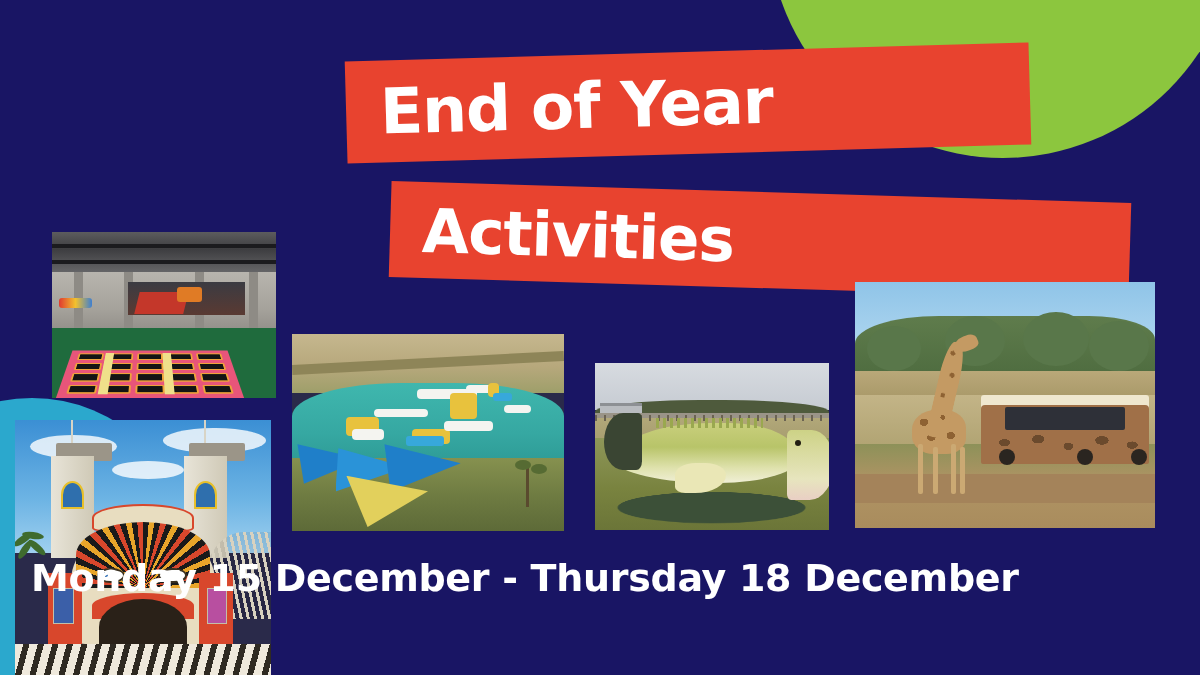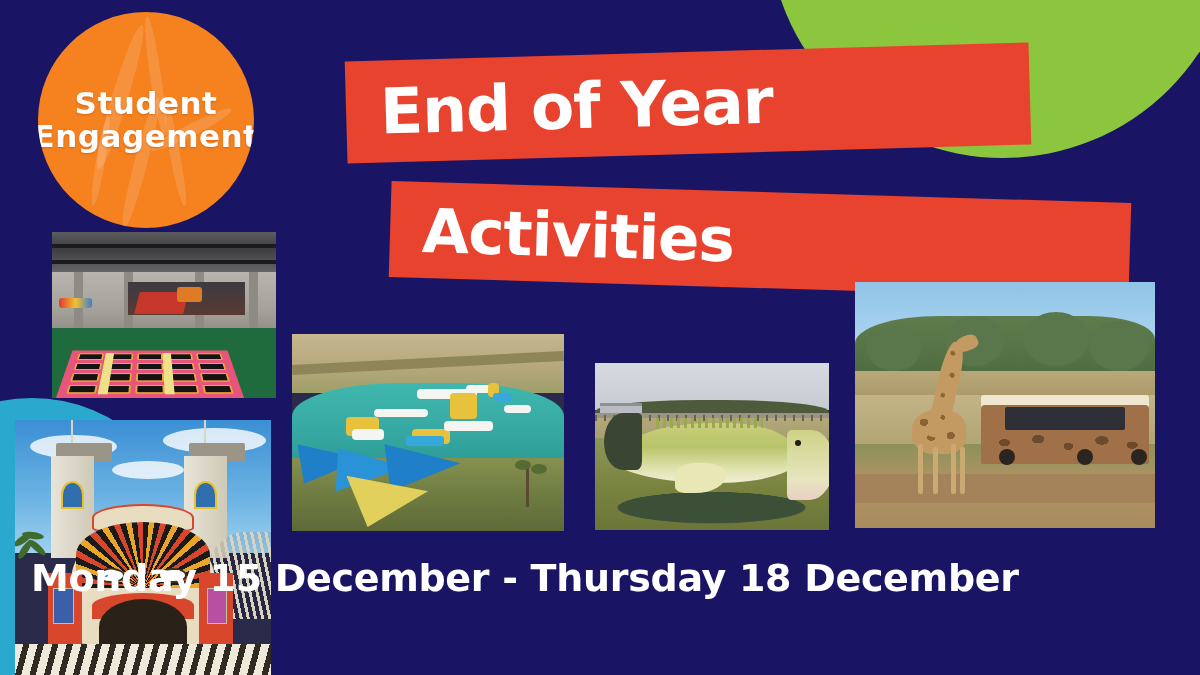--- a/index.html
+++ b/index.html
@@ -281,32 +281,20 @@
   }
 </style>
 </head>
 <body>
 
 <div id="poster">
 
   <div class="shape" id="green-circle"></div>
   <div class="shape" id="cyan-circle"></div>
 
-  <div class="shape" id="orange-circle">
-    <div class="stroke s1"></div>
-    <div class="stroke s2"></div>
-    <div class="stroke s3"></div>
-    <div class="stroke s4"></div>
-    <div class="stroke s5"></div>
-    <div class="stroke s6"></div>
-    <div id="logo-text">
-      <span class="l1">Student</span>
-      <span class="l2">Engagement</span>
-    </div>
-  </div>
 
   <div class="banner" id="banner-top">
     <span class="title">End of Year</span>
   </div>
   <div class="banner" id="banner-bottom">
     <span class="title">Activities</span>
   </div>
 
   <div class="photo" id="photo-trampoline">
     <div class="inner">

